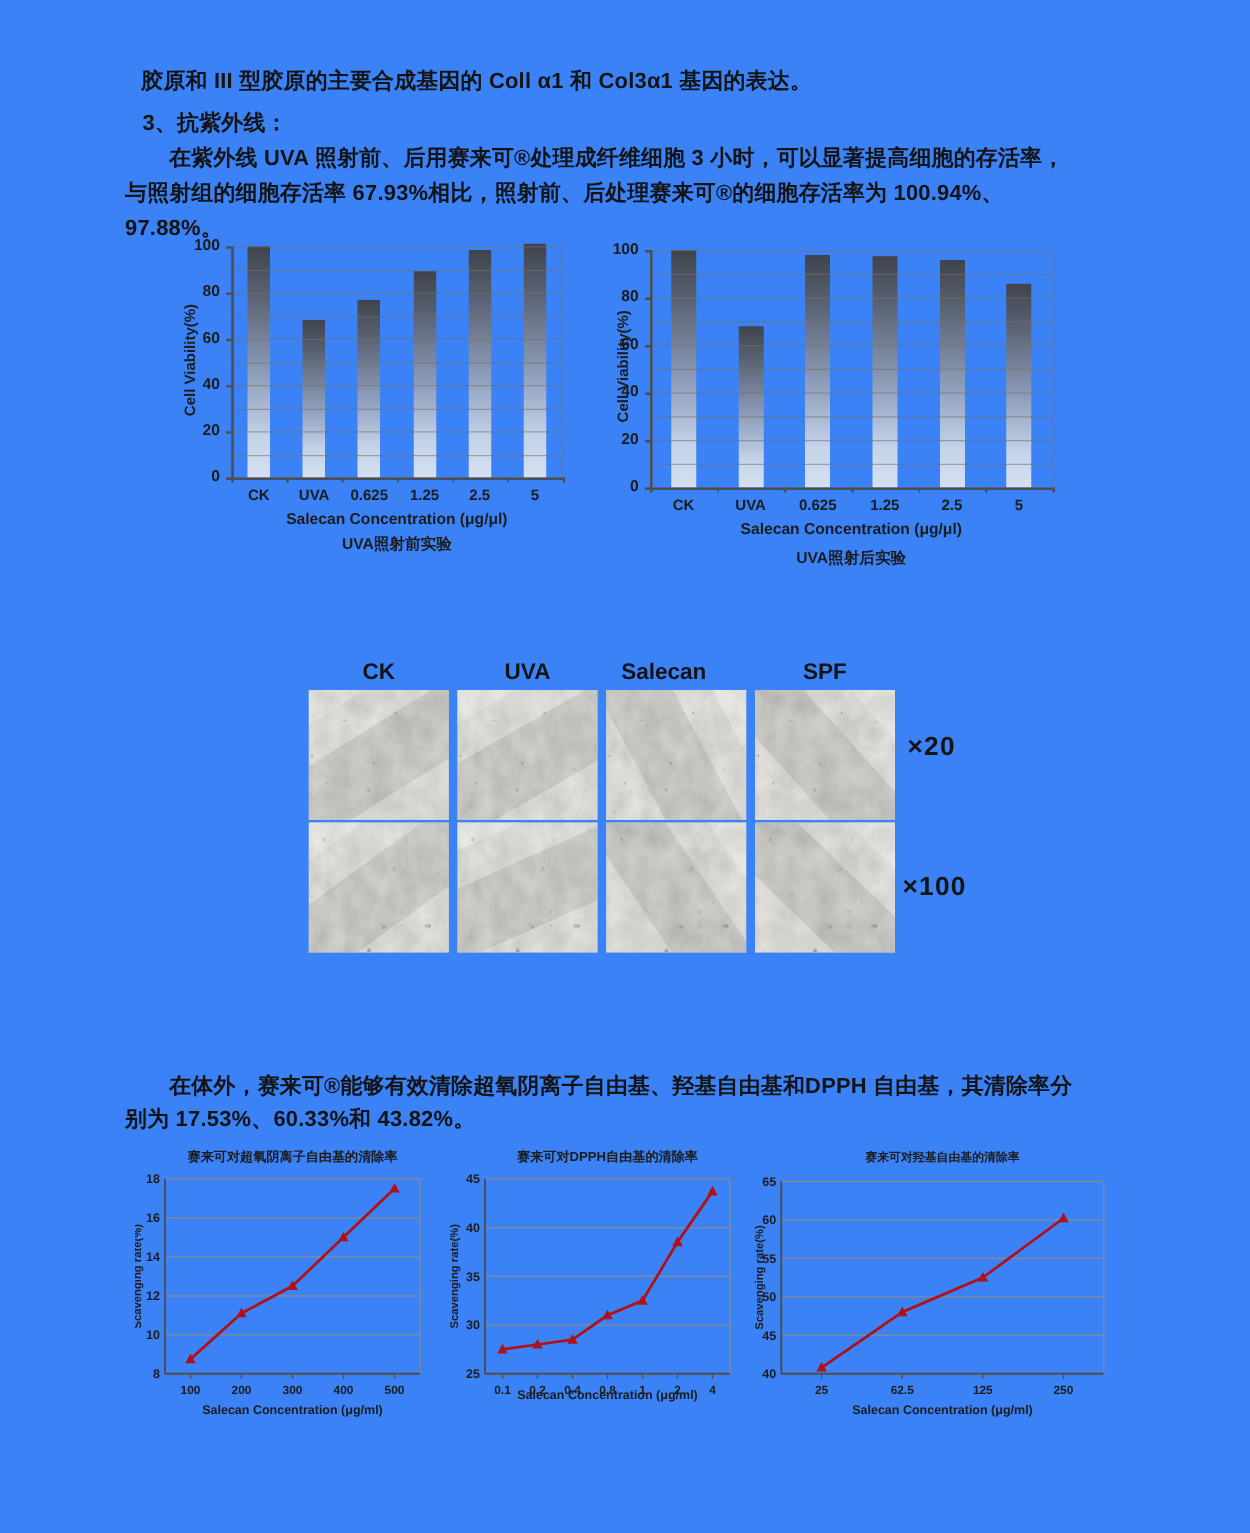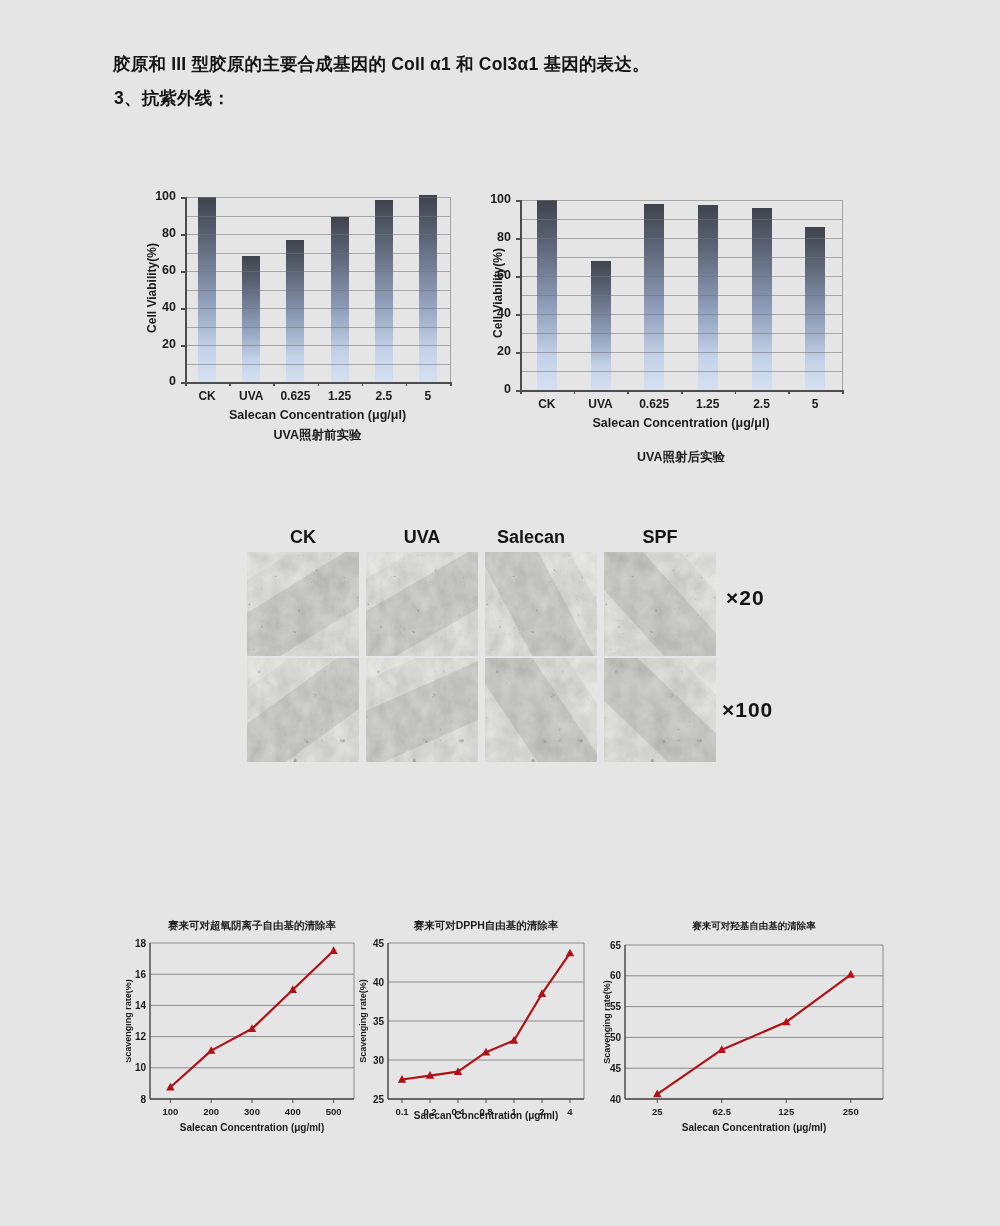--- a/index.html
+++ b/index.html
@@ -1,17 +1,17 @@
 <!DOCTYPE html>
 <html><head>
 <meta charset="utf-8">
 <style>
   *{box-sizing:border-box}
   body{margin:0;background:#ffffff}
-  .page{position:relative;width:1000px;height:1226px;background:#e5e5e5;
+  .page{position:relative;width:1000px;height:1226px;background:#3b82f6;
         font-family:"Liberation Sans","DejaVu Sans",sans-serif;color:#141414;overflow:hidden}
   .tb{position:absolute;white-space:pre-line;font-size:17.5px;line-height:28px;font-weight:600;width:816px;letter-spacing:.2px}
   .tb2{line-height:27px}
   .hd{width:300px}
   
   .chart{position:absolute}
   .chart .bar{position:absolute;background:linear-gradient(180deg,#3f434c 0%,#5b6475 22%,#8d9cb8 55%,#c3d2e8 82%,#d5e1f1 100%)}
   .chart .grid{position:absolute;height:1px;background:rgba(115,115,115,.55)}
   .chart .axisx{position:absolute;height:2px;background:#4d4d4d}
   .chart .axisy{position:absolute;width:2px;background:#4d4d4d}
@@ -61,20 +61,23 @@
       <feTurbulence type="turbulence" baseFrequency="0.11 0.09" numOctaves="2" seed="5"></feTurbulence>
       <feColorMatrix type="matrix" values="0 0 0 0 0.12  0 0 0 0 0.12  0 0 0 0 0.15  0 0 0 2.6 -1.55"></feColorMatrix>
     </filter>
   </defs>
 </svg>
 
 <div class="page">
 
   <div class="tb" style="left:113px;top:50px">胶原和 III 型胶原的主要合成基因的 Coll α1 和 Col3α1 基因的表达。</div>
   <div class="tb hd" style="left:114px;top:84px">3、抗紫外线：</div>
+  <div class="tb" style="left:100px;top:112px">　　在紫外线 UVA 照射前、后用赛来可®处理成纤维细胞 3 小时，可以显著提高细胞的存活率，
+与照射组的细胞存活率 67.93%相比，照射前、后处理赛来可®的细胞存活率为 100.94%、
+97.88%。</div>
 
   <div class="chart" style="left:128px;top:183px;width:332px;height:264px">
       <div class="bar" style="left:70.08333333333333px;top:14.0px;width:18px;height:185.0px"></div>
       <div class="bar" style="left:114.25px;top:73.2px;width:18px;height:125.8px"></div>
       <div class="bar" style="left:158.41666666666669px;top:56.6px;width:18px;height:142.4px"></div>
       <div class="bar" style="left:202.58333333333334px;top:34.3px;width:18px;height:164.7px"></div>
       <div class="bar" style="left:246.75px;top:16.8px;width:18px;height:182.2px"></div>
       <div class="bar" style="left:290.91666666666663px;top:12.3px;width:18px;height:186.7px"></div>
       <div class="grid" style="left:57px;top:180.5px;width:265px"></div>
       <div class="grid" style="left:57px;top:162.0px;width:265px"></div>
@@ -157,21 +160,21 @@
       <div class="tickm" style="left:244.7px;top:204px"></div>
       <div class="tickm" style="left:298.3px;top:204px"></div>
       <div class="tickm" style="left:352.0px;top:204px"></div>
       <div class="xtick" style="left:24.8px;top:211px">CK</div>
       <div class="xtick" style="left:78.5px;top:211px">UVA</div>
       <div class="xtick" style="left:132.2px;top:211px">0.625</div>
       <div class="xtick" style="left:185.8px;top:211px">1.25</div>
       <div class="xtick" style="left:239.5px;top:211px">2.5</div>
       <div class="xtick" style="left:293.2px;top:211px">5</div>
       <div class="xlabel" style="left:30px;top:230px;width:322px">Salecan Concentration (μg/μl)</div>
-      <div class="caption" style="left:30px;top:263px;width:322px">UVA照射后实验</div>
+      <div class="caption" style="left:30px;top:252px;width:322px">UVA照射后实验</div>
       <div class="ylab" style="left:-77px;top:100px">Cell Viability(%)</div>
     </div>
 
 
   <div class="hwrap">
     <div class="collab" style="left:0px">CK</div>
     <div class="collab" style="left:119px">UVA</div>
     <div class="collab" style="left:228px">Salecan</div>
     <div class="collab" style="left:357px">SPF</div>
     <div id="hcells">
@@ -245,22 +248,24 @@
               <rect x="-60" y="30" width="240" height="54" fill="#8f8f8b" opacity="0.5"></rect>
             </g>
             <rect width="112" height="104" filter="url(#texA)" opacity="0.5"></rect>
             <rect width="112" height="104" filter="url(#dotsL)" opacity="0.9"></rect>
           </svg></div>
       </div>
   </div>
   <div class="maglab" style="left:726px;top:586px">×20</div>
   <div class="maglab" style="left:722px;top:698px">×100</div>
 
-
-  <div class="chart" style="left:126px;top:913px;width:234px;height:230px"><svg width="234" height="230">
+  <div class="tb tb2" style="left:100px;top:855px">　　在体外，赛来可®能够有效清除超氧阴离子自由基、羟基自由基和DPPH 自由基，其清除率分
+别为 17.53%、60.33%和 43.82%。</div>
+
+  <div class="chart" style="left:108px;top:913px;width:234px;height:230px"><svg width="234" height="230">
         <text x="126" y="16" text-anchor="middle" style="font:700 10.5px 'Liberation Sans','DejaVu Sans',sans-serif">赛来可对超氧阴离子自由基的清除率</text>
         <line x1="24" y1="186" x2="228" y2="186" stroke="#8a8a8a" stroke-width="1"></line>
         <text x="20" y="189.5" text-anchor="end" style="font:700 10px 'Liberation Sans','DejaVu Sans',sans-serif">8</text>
         <line x1="24" y1="154.8" x2="228" y2="154.8" stroke="#8a8a8a" stroke-width="1"></line>
         <text x="20" y="158.3" text-anchor="end" style="font:700 10px 'Liberation Sans','DejaVu Sans',sans-serif">10</text>
         <line x1="24" y1="123.6" x2="228" y2="123.6" stroke="#8a8a8a" stroke-width="1"></line>
         <text x="20" y="127.1" text-anchor="end" style="font:700 10px 'Liberation Sans','DejaVu Sans',sans-serif">12</text>
         <line x1="24" y1="92.4" x2="228" y2="92.4" stroke="#8a8a8a" stroke-width="1"></line>
         <text x="20" y="95.9" text-anchor="end" style="font:700 10px 'Liberation Sans','DejaVu Sans',sans-serif">14</text>
         <line x1="24" y1="61.19999999999999" x2="228" y2="61.19999999999999" stroke="#8a8a8a" stroke-width="1"></line>

